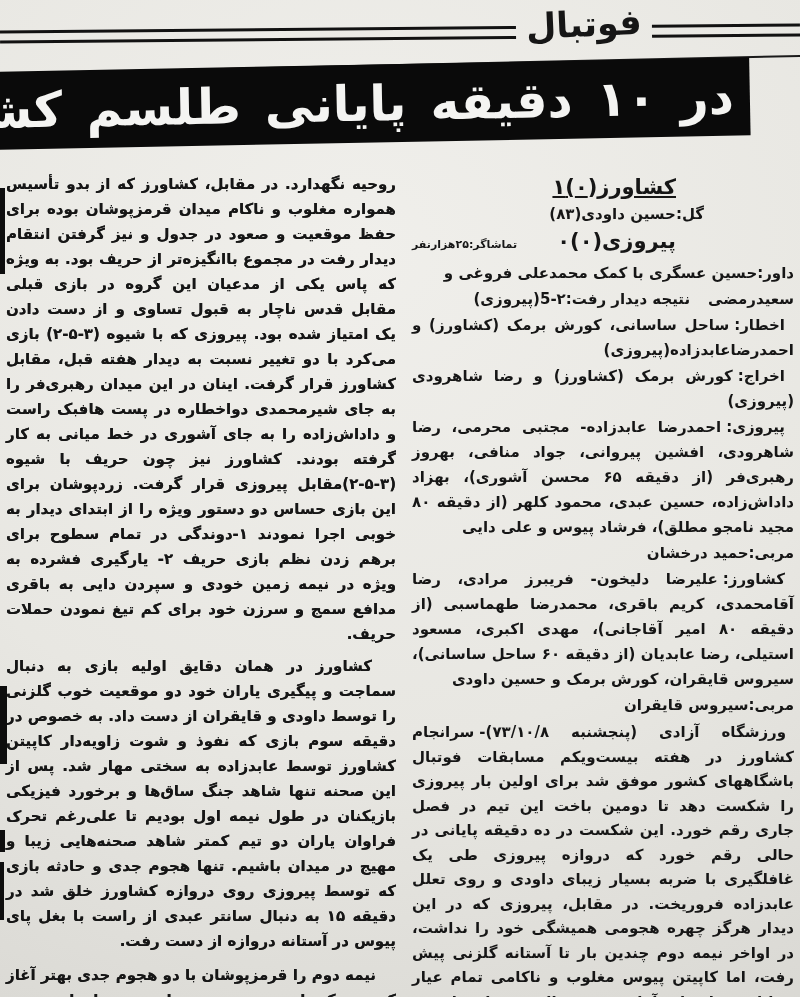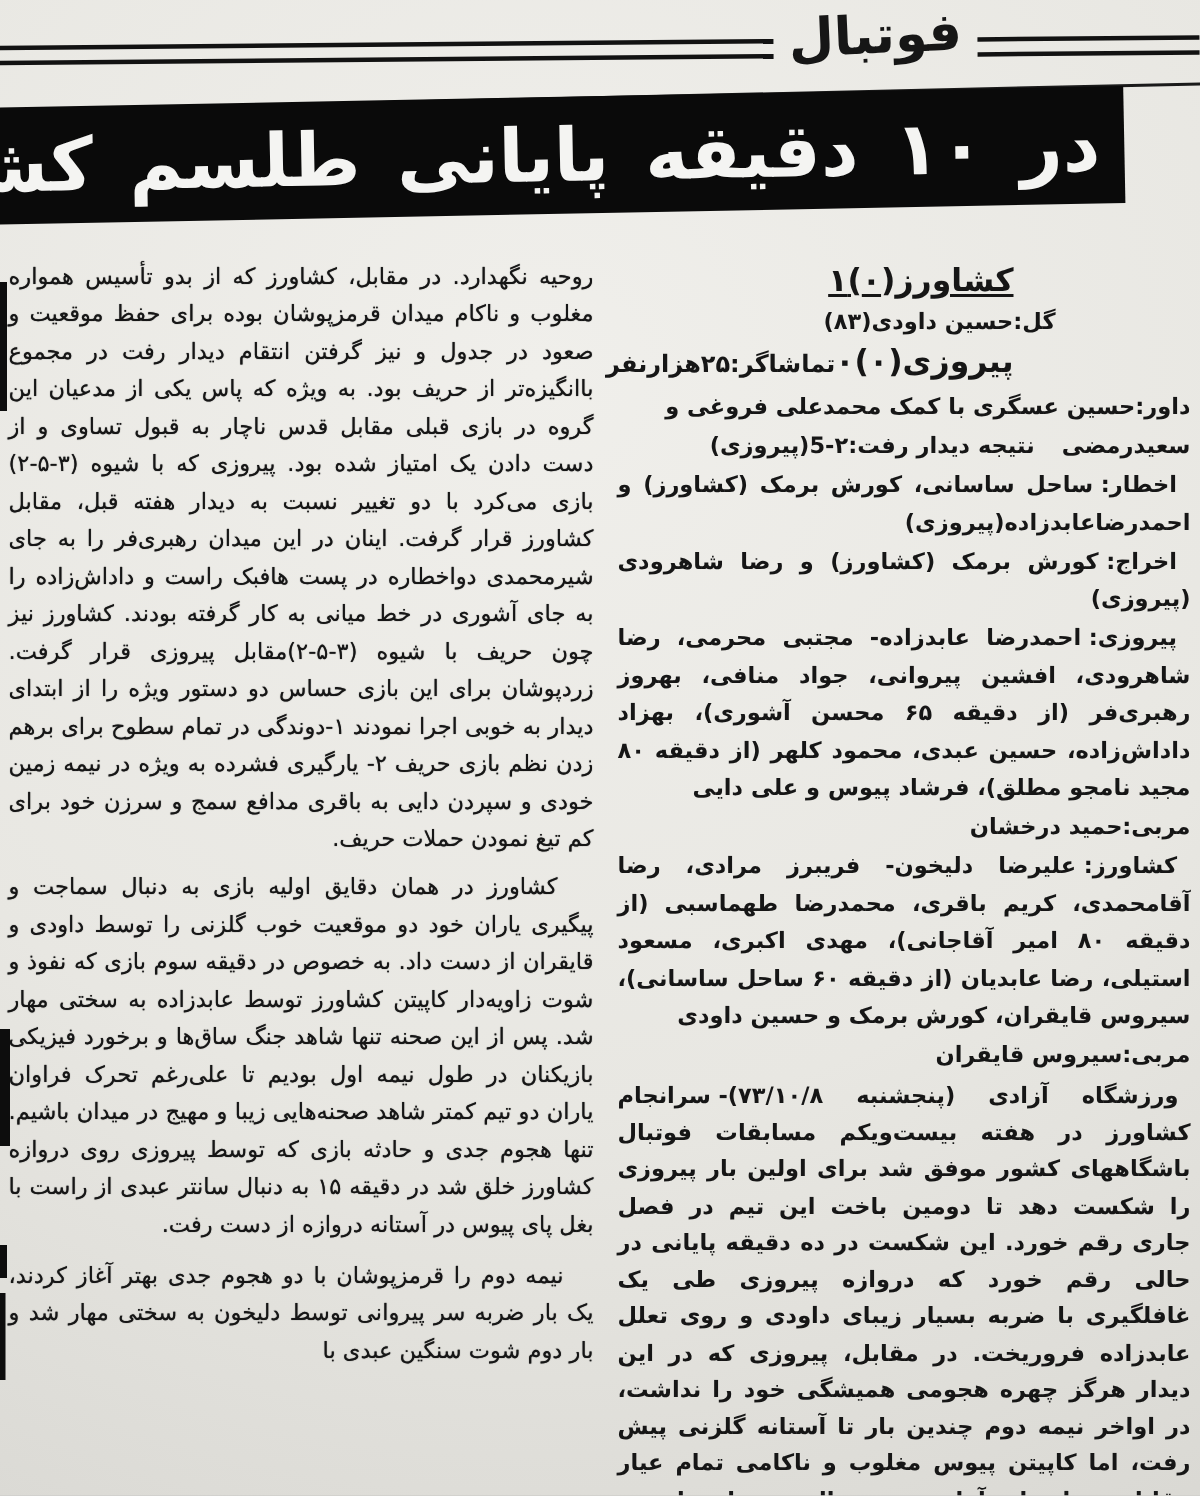--- a/index.html
+++ b/index.html
@@ -22,28 +22,28 @@
     transform:rotate(-1.1deg);transform-origin:left center;display:flex;align-items:center;overflow:visible;
   }
   .banner-text{
     width:100%;text-align:right;padding-left:0;padding-right:16px;white-space:nowrap;
     font-size:49px;font-weight:bold;color:#f4f4f2;word-spacing:7px;letter-spacing:0;
   }
   
   .col{position:absolute;top:172px;}
   .col-right{right:6px;width:382px;font-size:15px;line-height:25px;font-weight:bold;text-align:justify;}
   .col-left{left:6px;width:390px;font-size:15px;line-height:25px;text-align:justify;}
-  .body-para{margin:0;text-shadow:0 0 0.6px rgba(25,25,25,0.85);}
+  .body-para{margin:0;text-shadow:0 0 0.6px rgba(25,25,25,0.85);font-weight:bold;}
   .p2{text-indent:24px;margin-top:7px;}
   .p3{text-indent:20px;margin-top:9px;}
   .score-line{font-size:21px;line-height:30px;padding-right:118px;white-space:nowrap;text-decoration:underline;}
   .goal-line{font-size:15px;line-height:24px;padding-right:90px;white-space:nowrap;}
   .score-row{display:flex;justify-content:space-between;align-items:baseline;line-height:30px;}
   .score-row .score-inline{font-size:21px;font-weight:bold;margin-right:118px;white-space:nowrap;}
-  .score-row .spect{font-size:16px;}
+  .score-row .spect{font-size:11px;}
   .info-line{line-height:26px;}
   .ref-row{display:flex;gap:18px;line-height:26px;white-space:nowrap;}
   .info-block{margin:1px 0 0;text-indent:9px;}
   .info-block b{margin-left:5px;}
   .coach{text-align:right;margin:0;line-height:26px;}
   .report{margin:2px 0 0;text-indent:8px;line-height:24.5px;}
   .report b{margin-left:5px;}
   
   .edge{position:absolute;left:0;background:#0d0d0d;}
   .edge-a{top:188px;height:86px;width:5px;}

